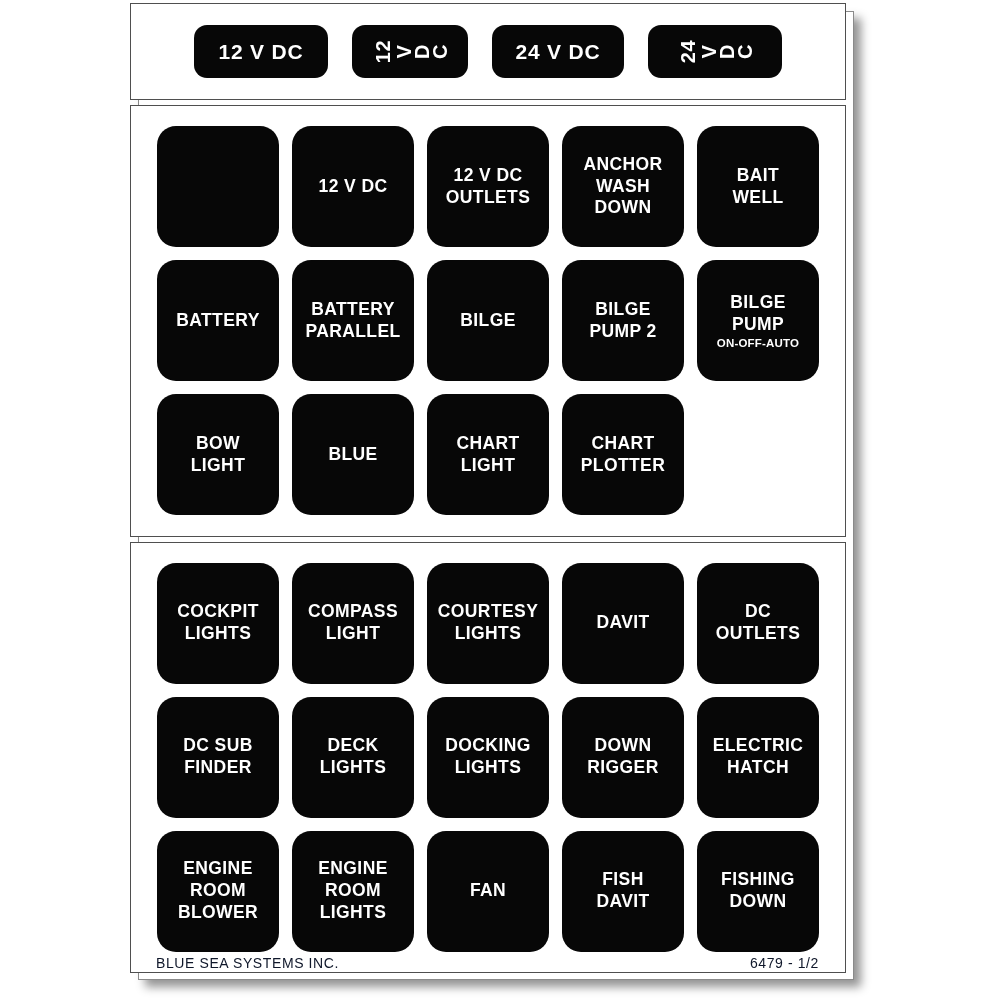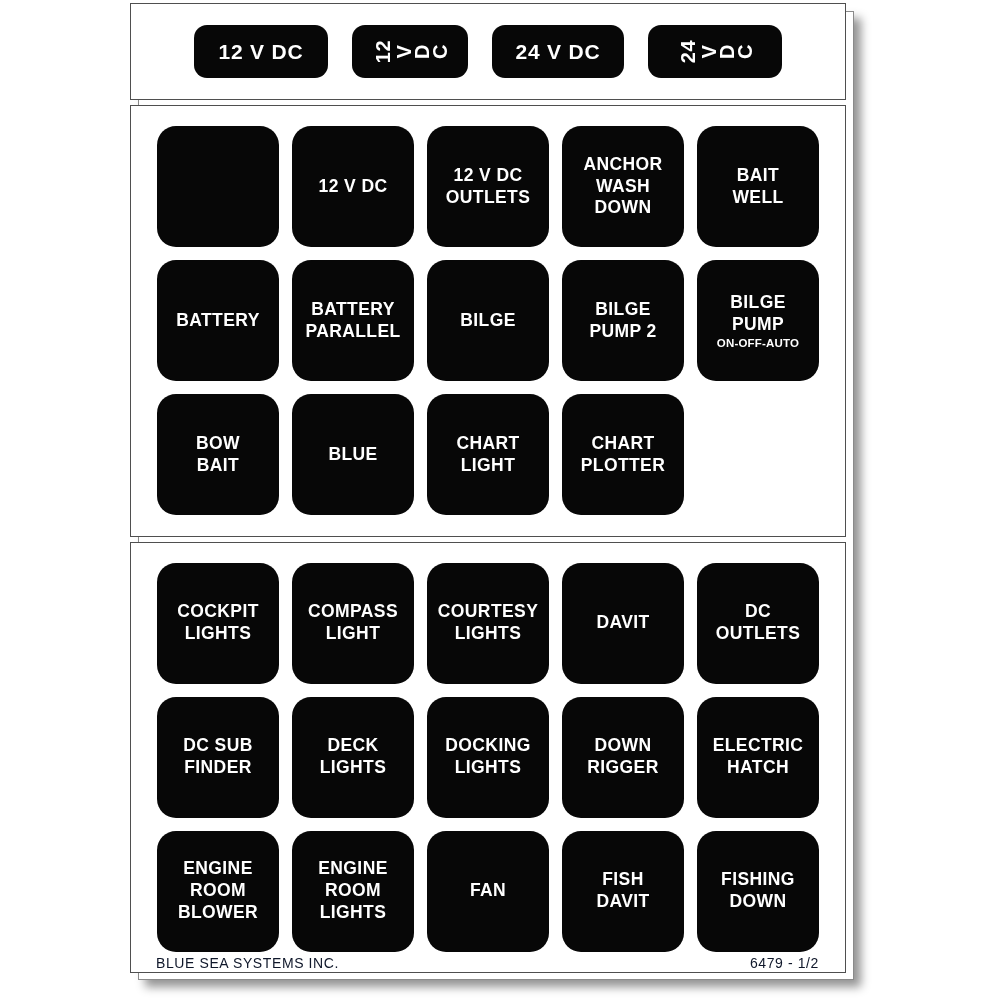--- a/index.html
+++ b/index.html
@@ -188,21 +188,21 @@
           <span class="t">BILGE
 PUMP 2</span>
         </div>
         <div class="tile">
           <span class="t">BILGE
 PUMP</span>
           <span class="sub">ON-OFF-AUTO</span>
         </div>
         <div class="tile">
           <span class="t">BOW
-BAIT</span>
+LIGHT</span>
         </div>
         <div class="tile">
           <span class="t">BLUE</span>
         </div>
         <div class="tile">
           <span class="t">CHART
 LIGHT</span>
         </div>
         <div class="tile">
           <span class="t">CHART

